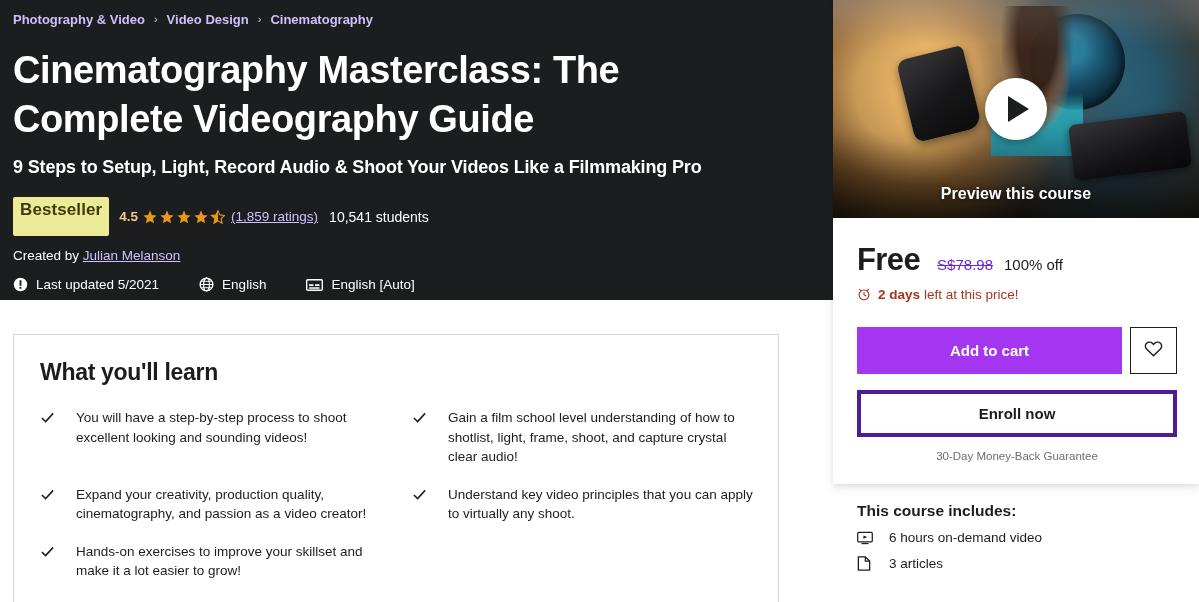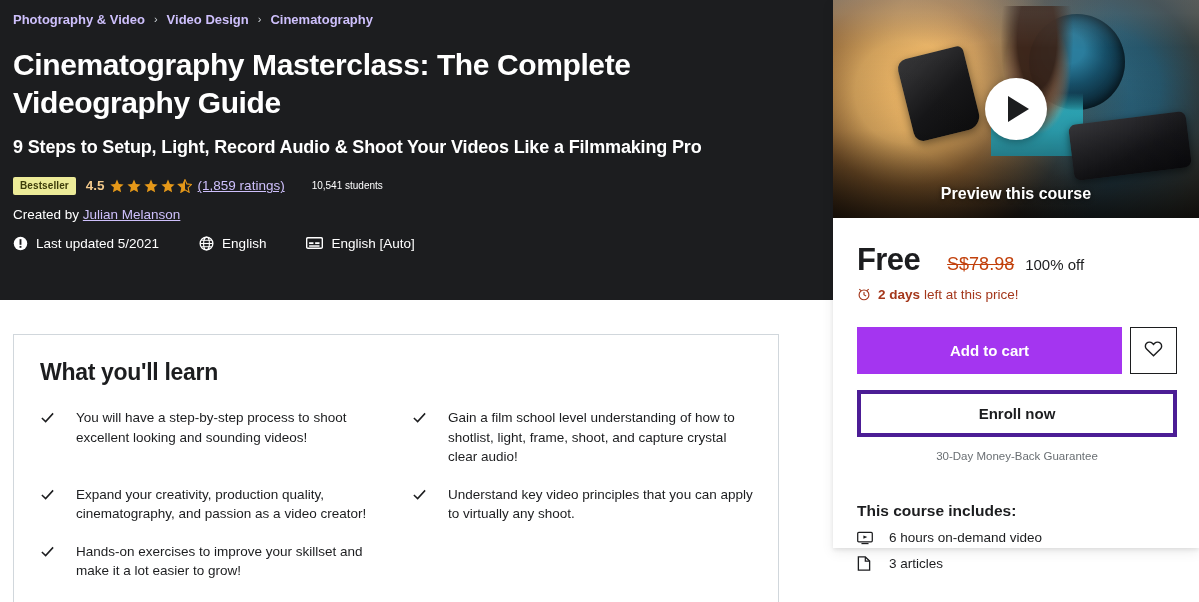--- a/index.html
+++ b/index.html
@@ -19,52 +19,52 @@
     color: #ffffff;
     padding: 11px 0 0 13px;
   }
   .hero-inner { width: 790px; }
 
   .breadcrumb { font-size: 13px; font-weight: bold; line-height: 17px; display: flex; align-items: center; gap: 0; white-space: nowrap; }
   .crumb { color: #cec0fc; text-decoration: none; cursor: pointer; }
   .crumb-sep { color: #d1d7dc; font-size: 11px; margin: 0 9px; font-weight: normal; }
 
   .course-title {
-    font-size: 30px; font-weight: bold; line-height: 1.28;
+    font-size: 38px; font-weight: bold; line-height: 1.28;
     letter-spacing: -0.4px; margin-top: 18px; color: #fff;
     max-width: 770px;
   }
   .course-subtitle {
     font-size: 18px; font-weight: bold; line-height: 1.4;
     margin-top: 12px; color: #fff; letter-spacing: -0.15px;
   }
 
   .rating-row { display: flex; align-items: center; margin-top: 17px; font-size: 13.5px; gap: 0; }
   .badge-bestseller {
-    background: #eceb98; color: #3d3c0a; font-size: 10px; font-weight: bold;
-    padding: 3px 7px 4px; border-radius: 2px; letter-spacing: 0.1px;
+    background: #eceb98; color: #3d3c0a; font-size: 17px; font-weight: bold;
+    padding: 3px 7px 16px; border-radius: 2px; letter-spacing: 0.1px;
   }
   .rating-num { color: #f3ca8c; font-weight: bold; margin-left: 10px; font-size: 13.5px; }
   .stars { margin-left: 5px; display: inline-flex; align-items: center; letter-spacing: 0.5px; }
   .stars svg { display:block; }
   .ratings-link { color: #cec0fc; text-decoration: underline; margin-left: 6px; font-size: 13.5px; cursor:pointer; }
-  .students { color: #fff; margin-left: 27px; font-size: 10px; }
+  .students { color: #fff; margin-left: 11px; font-size: 14px; }
 
   .created-row { margin-top: 12px; font-size: 13.5px; color: #fff; }
   .created-row a { color: #cec0fc; text-decoration: underline; cursor: pointer; }
 
   .meta-row { display: flex; align-items: center; margin-top: 14px; font-size: 13.5px; color: #fff; gap: 18px; }
   .meta-item { display: flex; align-items: center; margin-right: 22px; }
   .meta-item .mi { margin-right: 8px; display: inline-flex; align-items:center; }
   .meta-item svg { display:block; fill: #fff; }
 
   
   .sidebar {
     position: absolute; left: 833px; top: 0;
-    width: 366px; height: 548px;
+    width: 366px; height: 484px;
     background: #ffffff;
     box-shadow: 0 2px 4px rgba(0,0,0,.08), 0 4px 12px rgba(0,0,0,.08);
   }
   .preview {
     position: relative; width: 366px; height: 218px; overflow: hidden;
     background: #2b2118; cursor: pointer;
   }
   .preview .bg {
     position: absolute; inset: 0;
     background:
@@ -121,21 +121,21 @@
   .preview-label {
     position: absolute; left: 0; right: 0; bottom: 15px; text-align: center;
     color: #fff; font-size: 16px; font-weight: bold;
     text-shadow: 0 1px 4px rgba(0,0,0,.65);
   }
 
   .side-body { padding: 24px 22px 0 24px; }
 
   .price-row { display: flex; align-items: baseline; }
   .price-free { font-size: 31px; font-weight: bold; color: #1c1d1f; letter-spacing: -0.6px; }
-  .price-old { font-size: 18px; color: #c2410c; text-decoration: line-through; margin-left: 27px; }
+  .price-old { font-size: 15px; color: #6d28d9; text-decoration: line-through; margin-left: 17px; }
   .price-off { font-size: 15px; color: #1c1d1f; margin-left: 11px; }
 
   .deadline { display: flex; align-items: flex-start; margin-top: 9px; font-size: 13.5px; color: #a4371b; }
   .deadline svg { display:block; margin-right: 7px; }
   .deadline b { font-weight: bold; margin-right: 4px; }
 
   .cta-row { display: flex; gap: 8px; margin-top: 25px; }
   .btn-cart {
     flex: 1; height: 47px; background: #a435f0; color: #fff; border: none;
     font-size: 15px; font-weight: bold; cursor: pointer;

